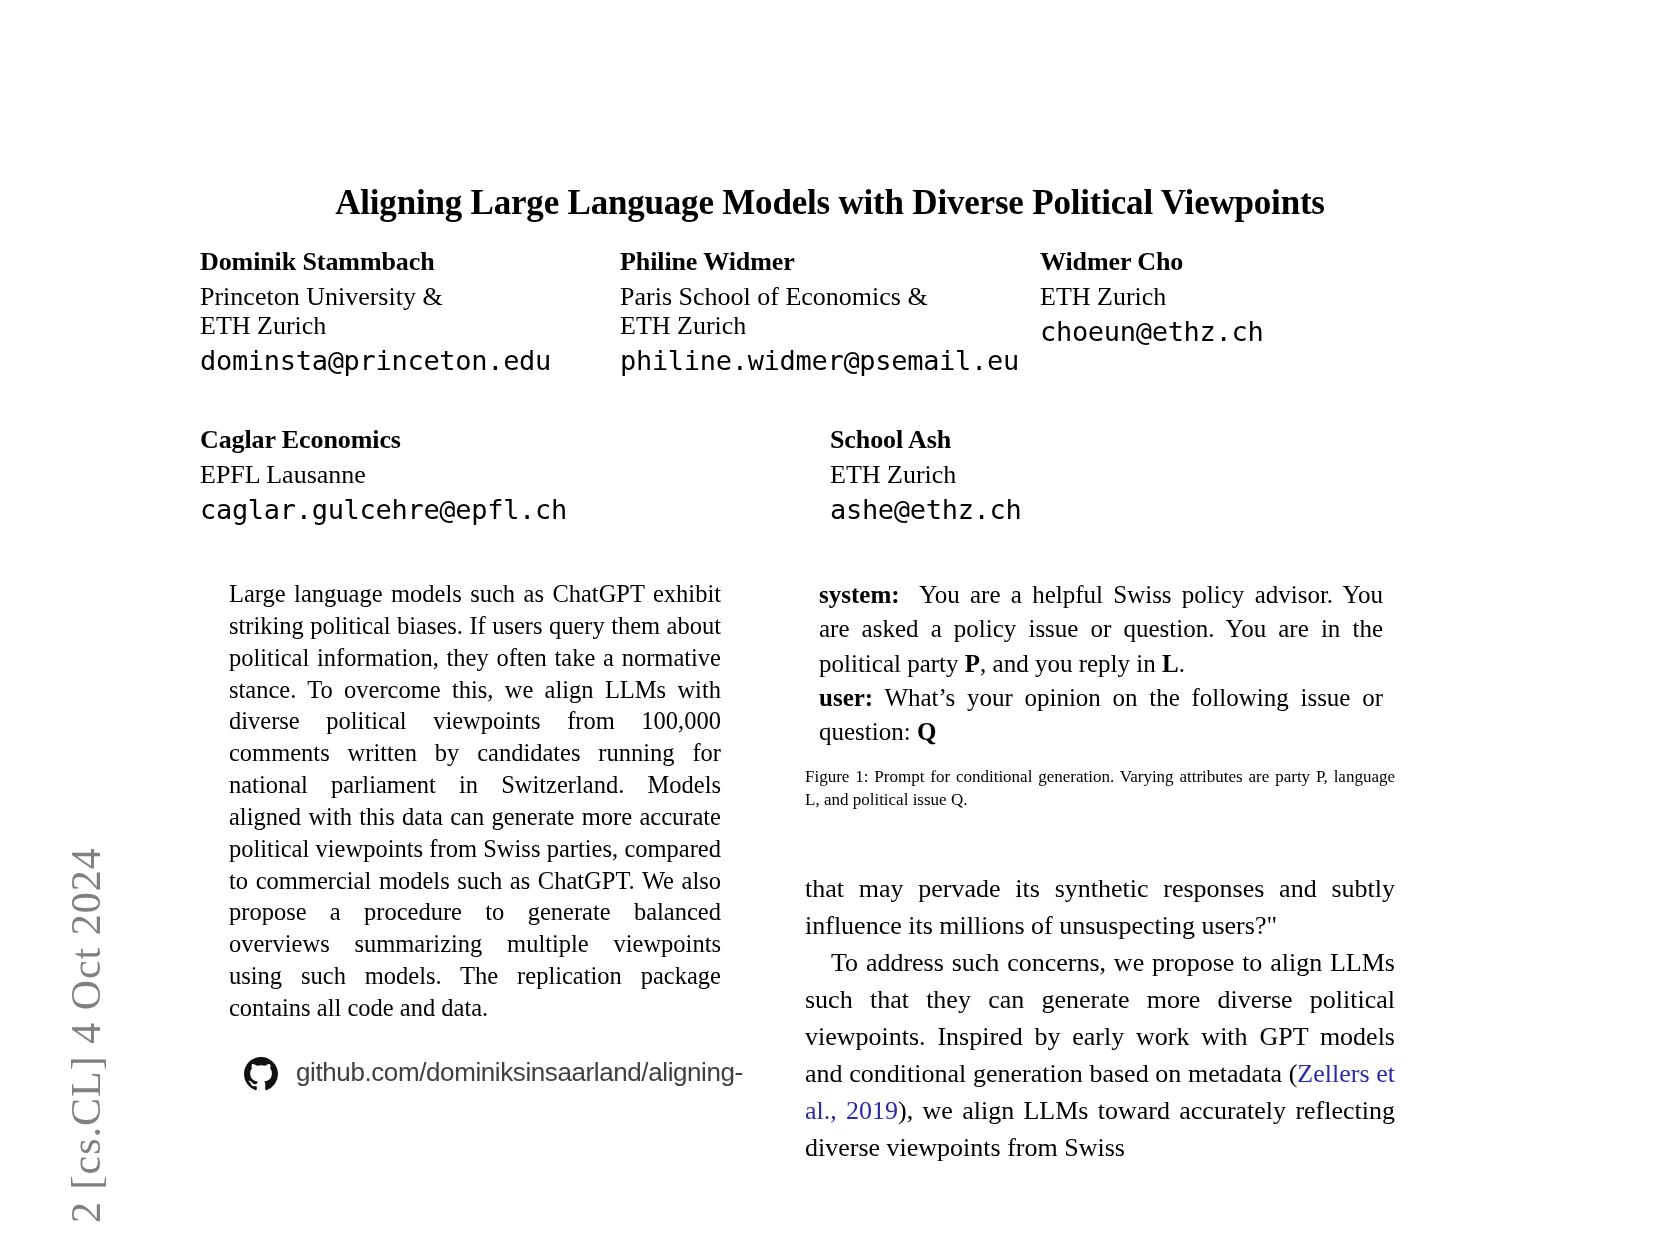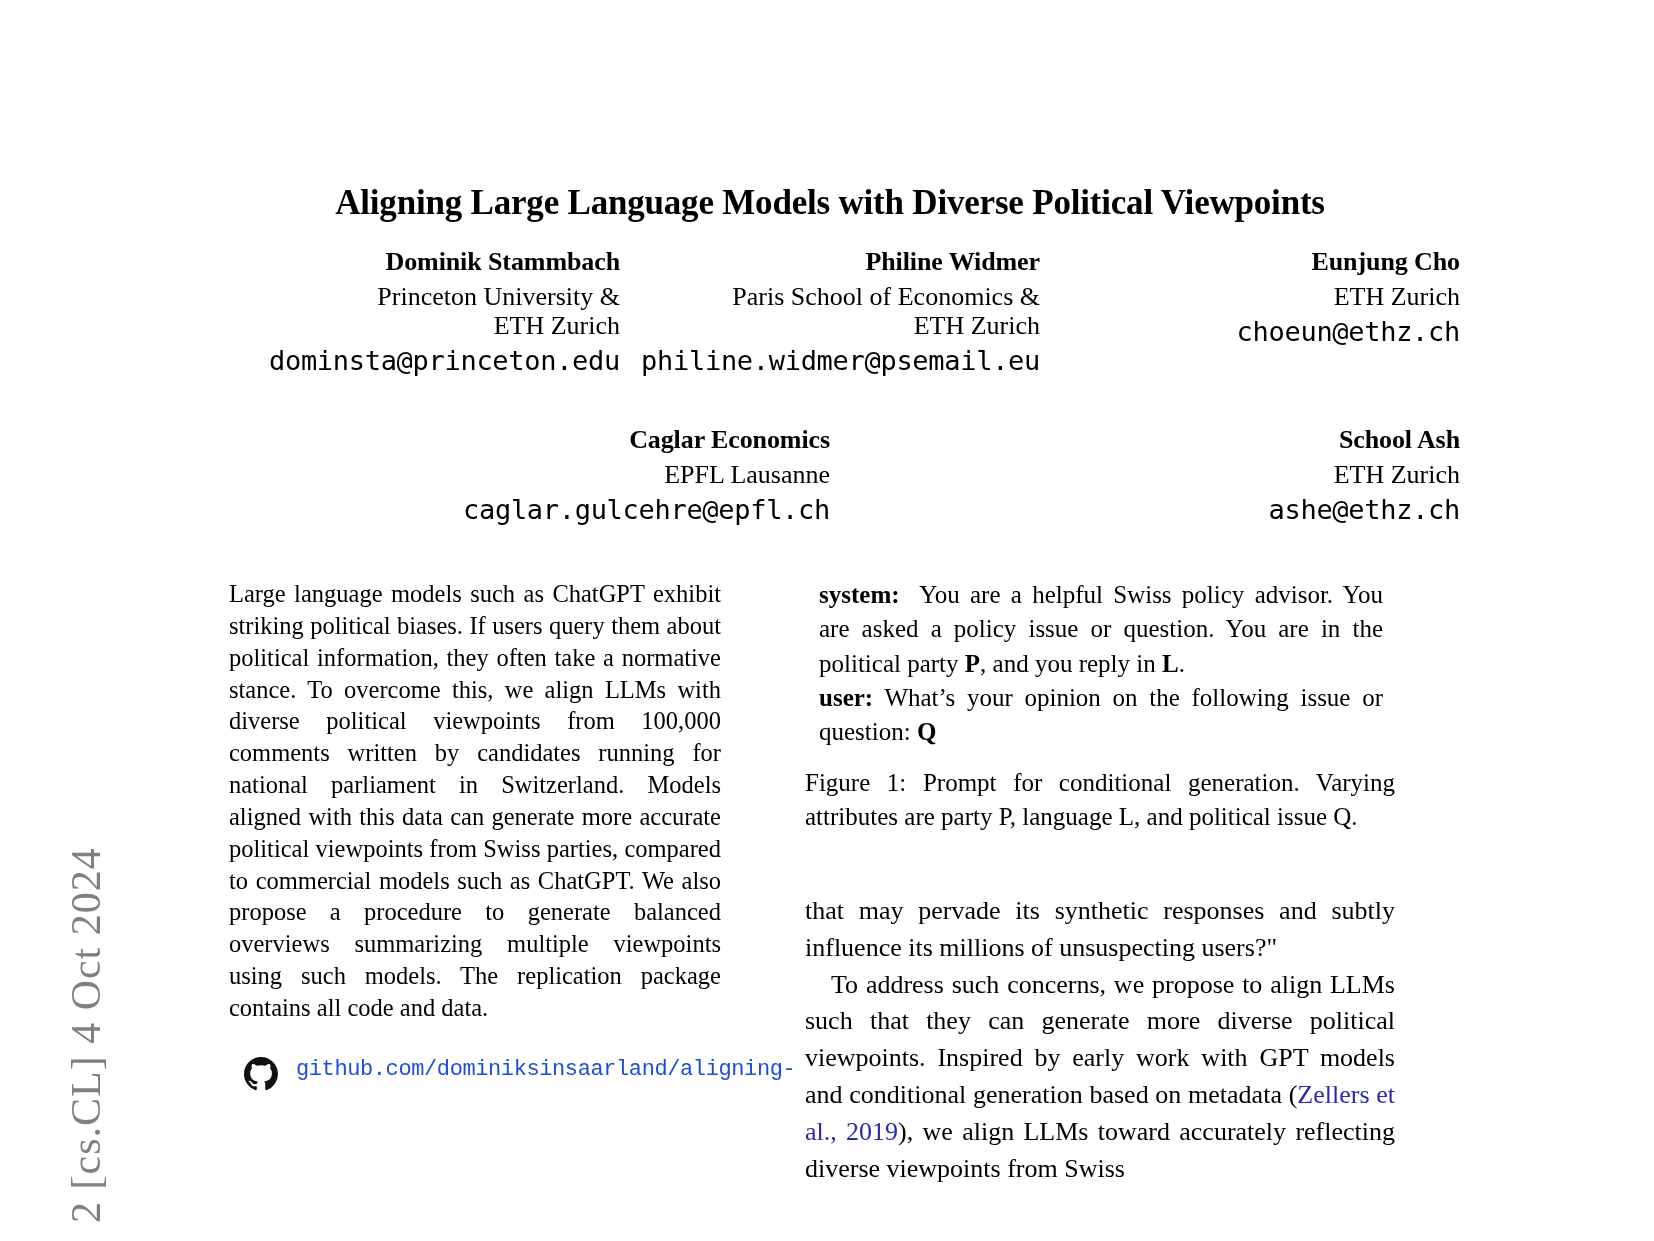--- a/index.html
+++ b/index.html
@@ -57,21 +57,21 @@
     position: absolute;
     display: flex;
     left: 200px;
     width: 1260px;
   }
   #author-row-1 { top: 247px; }
   #author-row-2 { top: 425px; }
 
   .author-col {
     flex: 1 1 0;
-    text-align: right;
+    text-align: left;
     line-height: 1.12;
   }
   #author-row-2 .author-col { flex: 0 0 50%; }
 
   .author-name {
     font-size: 26px;
     font-weight: bold;
     letter-spacing: -0.1px;
   }
   .author-affil {
@@ -121,41 +121,41 @@
     align-items: flex-start;
     margin-top: 30px;
     padding-left: 15px;
   }
   #repo-icon {
     flex: 0 0 auto;
     margin-top: 3px;
     margin-right: 18px;
   }
   #repo-url {
-    font-family: Liberation Mono, monospace;
-    font-size: 22px;
+    font-family: Liberation Sans, sans-serif;
+    font-size: 26px;
     line-height: 1.42;
-    color: #1d4ed8;
+    color: #404040;
     letter-spacing: -0.4px;
   }
   #repo-url .u2 { display: block; padding-left: 16px; }
 
   
   #prompt-box {
     font-size: 25px;
     line-height: 1.37;
     text-align: justify;
     text-align-last: left;
     padding: 0 12px 0 14px;
   }
   #prompt-box b { font-weight: bold; }
 
   #figure-caption {
     margin-top: 17px;
-    font-size: 25px;
+    font-size: 17px;
     line-height: 1.33;
     text-align: justify;
     text-align-last: left;
   }
 
   #body-text {
     margin-top: 60px;
     font-size: 26px;
     line-height: 1.42;
     text-align: justify;
@@ -185,21 +185,21 @@
     </div>
     <div class="author-col">
       <div class="author-name">Philine Widmer</div>
       <div class="author-affil">
         <span>Paris School of Economics &amp;</span>
         <span class="line2">ETH Zurich</span>
       </div>
       <div class="author-email">philine.widmer@psemail.eu</div>
     </div>
     <div class="author-col">
-      <div class="author-name">Eunjung Cho</div>
+      <div class="author-name">Widmer Cho</div>
       <div class="author-affil">
         <span>ETH Zurich</span>
       </div>
       <div class="author-email">choeun@ethz.ch</div>
     </div>
   </div>
 
   <div class="author-row" id="author-row-2">
     <div class="author-col">
       <div class="author-name">Caglar Economics</div>

